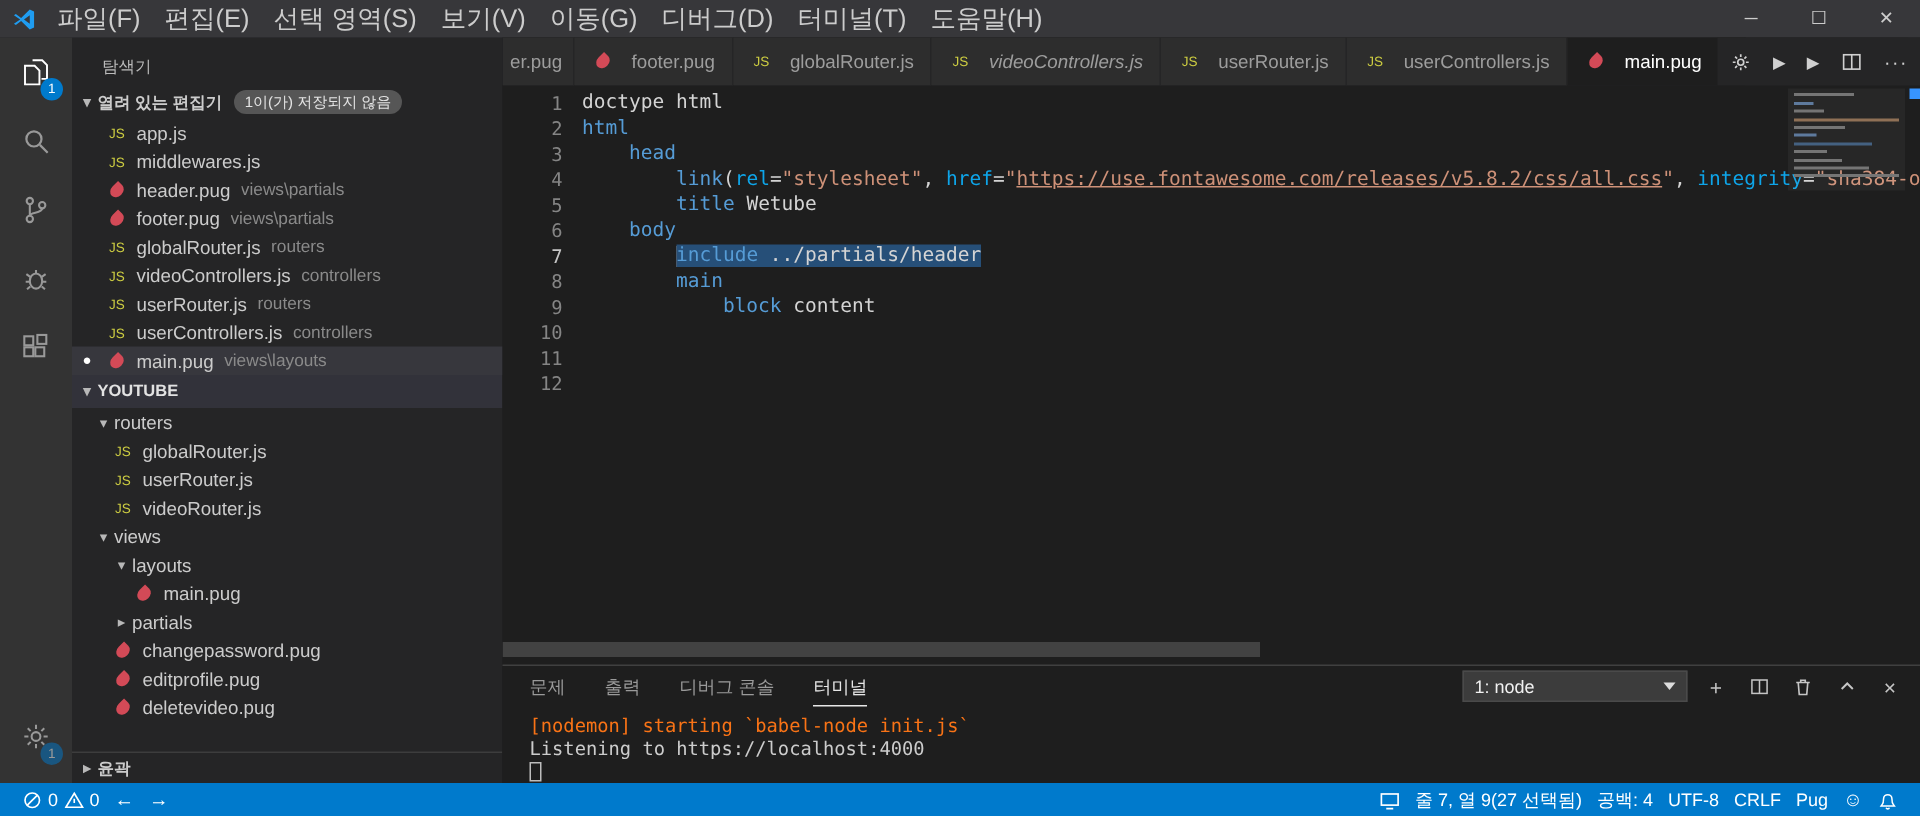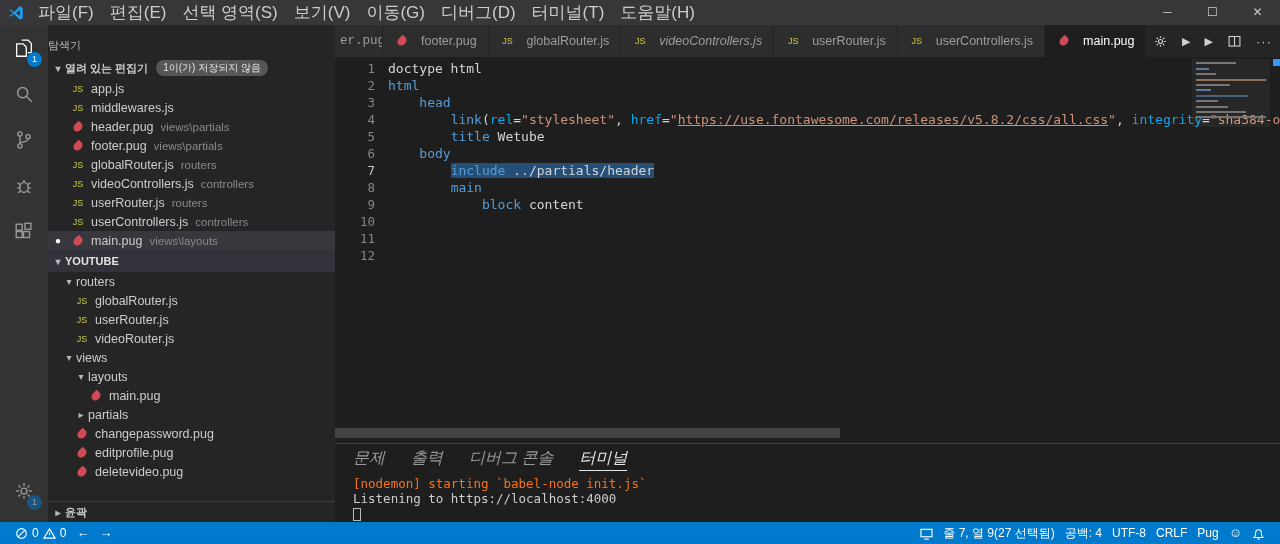--- a/index.html
+++ b/index.html
@@ -20,21 +20,21 @@
 
   
   .activitybar{width:48px;background:#333333;flex:none;display:flex;flex-direction:column;align-items:center;}
   .ab-item{width:48px;height:46px;display:flex;align-items:center;justify-content:center;position:relative;opacity:.5;}
   .ab-item.active{opacity:1;}
   .ab-bottom{margin-top:auto;margin-bottom:8px;}
   .badge{position:absolute;bottom:4px;right:6px;min-width:15px;height:15px;border-radius:8px;background:#007acc;color:#fff;font-size:9px;line-height:15px;text-align:center;padding:0 2px;opacity:1;}
 
   
   .sidebar{width:287px;background:#252526;flex:none;display:flex;flex-direction:column;overflow:hidden;font-size:12.5px;}
-  .sb-title{height:32px;line-height:40px;font-size:11px;color:#bbbbbb;flex:none;}
+  .sb-title{height:32px;line-height:40px;padding-left:20px;font-size:11px;color:#bbbbbb;flex:none;}
   .sec-header{height:22px;display:flex;align-items:center;font-size:11px;font-weight:bold;color:#cccccc;padding-left:3px;flex:none;}
   .chev{width:14px;flex:none;text-align:center;font-size:10px;color:#b8b8b8;}
   .sec-badge{margin-left:8px;background:#565656;color:#e4e4e4;font-weight:normal;font-size:10px;border-radius:8px;padding:1px 7px;white-space:nowrap;}
   .oe-list{flex:none;}
   .oe-row{height:19px;display:flex;align-items:center;padding-left:22px;position:relative;white-space:nowrap;overflow:hidden;}
   .oe-row.sel{background:#37373d;}
   .mod-dot{position:absolute;left:7px;top:0;font-size:10px;color:#ffffff;line-height:19px;}
   .fi{width:16px;flex:none;display:flex;justify-content:center;align-items:center;margin-right:5px;}
   .fi-js{color:#cbcb41;font-size:9px;font-weight:normal;font-family:"Liberation Sans",sans-serif;}
   .fi-pug{width:8px;height:10px;background:#d34a57;border-radius:0 50% 50% 50%;transform:rotate(45deg);}
@@ -46,21 +46,21 @@
   .p-f1{padding-left:14px;}  .p-f2{padding-left:26px;}
   .p-i2{padding-left:26px;}  .p-i3{padding-left:40px;}
   .outline-header{height:21px;border-top:1px solid #3d3d3d;display:flex;align-items:center;font-size:11px;font-weight:bold;color:#cccccc;padding-left:3px;flex:none;}
 
   
   .editor-col{flex:1;min-width:0;display:flex;flex-direction:column;background:#1e1e1e;}
   .tabbar{height:32px;background:#252526;display:flex;position:relative;flex:none;overflow:hidden;}
   .tab{display:flex;align-items:center;gap:6px;padding:0 11px;background:#2d2d2d;color:#9d9d9d;font-size:12.5px;border-right:1px solid #252526;white-space:nowrap;}
   .tab.active{background:#1e1e1e;color:#ffffff;}
   .tab.preview .tab-label{font-style:italic;}
-  .tab-first{width:48px;overflow:hidden;padding:0 5px;font-family:Liberation Mono, monospace;}
+  .tab-first{width:48px;overflow:hidden;padding:0 5px;}
   .tab-dot{font-size:10px;margin-left:5px;color:#ffffff;}
   .tab-actions{position:absolute;right:8px;top:0;height:32px;display:flex;align-items:center;gap:14px;color:#d0d0d0;background:#252526;padding-left:8px;}
   .play-glyph{font-size:11px;color:#d0d0d0;}
   .more-glyph{font-size:13px;letter-spacing:1px;color:#d0d0d0;}
 
   .editor{position:relative;flex:1;overflow:hidden;font-family:"DejaVu Sans Mono","Liberation Mono",monospace;font-size:13px;}
   .lines{padding-top:3px;}
   .code-line{display:flex;height:17px;line-height:17px;}
   .ln{width:40px;flex:none;text-align:right;color:#858585;font-size:12.5px;}
   .ln.cur{color:#c6c6c6;}
@@ -76,21 +76,21 @@
   .minimap i:nth-child(4){width:20px;} .minimap i:nth-child(5){width:70px;background:#8a6a4f;}
   .minimap i:nth-child(6){width:34px;} .minimap i:nth-child(7){width:15px;background:#577599;}
   .minimap i:nth-child(8){width:52px;background:#3c5a7c;} .minimap i:nth-child(9){width:22px;}
   .minimap i:nth-child(10){width:32px;} .minimap i:nth-child(11){width:50px;}
   .ov-marker{position:absolute;top:2px;right:0;width:7px;height:7px;background:#3794ff;}
   .hscroll{position:absolute;left:0;bottom:5px;width:505px;height:10px;background:rgba(121,121,121,0.4);}
 
   
   .panel{height:79px;flex:none;border-top:1px solid #404040;display:flex;flex-direction:column;background:#1e1e1e;}
   .panel-header{height:27px;flex:none;display:flex;align-items:center;padding:0 10px 0 18px;}
-  .ptab{margin-right:26px;font-size:16px;color:#9a9a9a;height:26px;line-height:26px;font-style:italic;}
+  .ptab{margin-right:26px;font-size:12px;color:#9a9a9a;height:26px;line-height:26px;}
   .ptab.active{color:#e7e7e7;border-bottom:1px solid #e7e7e7;}
   .pan-right{margin-left:auto;display:flex;align-items:center;gap:9px;}
   .term-select{width:150px;height:21px;background:#3c3c3c;border:1px solid #4a4a4a;color:#f0f0f0;font-size:12px;display:flex;align-items:center;justify-content:space-between;padding:0 7px;}
   .dd-arrow{width:0;height:0;border-left:4px solid transparent;border-right:4px solid transparent;border-top:5px solid #dddddd;}
   .picon{width:20px;display:flex;justify-content:center;align-items:center;color:#c5c5c5;font-size:14px;}
   .panel-body{padding:5px 0 0 18px;font-family:"DejaVu Sans Mono","Liberation Mono",monospace;font-size:12.5px;line-height:15px;color:#cccccc;}
   .tl-notice{color:#f97316;}
   .term-cursor{width:8px;height:13px;border:1px solid #bdbdbd;margin-top:2px;}
 
   
@@ -445,20 +445,44 @@
       <div class="ov-marker"></div>
       <div class="hscroll"></div>
     </div>
 
     <div class="panel">
       <div class="panel-header">
         <span class="ptab">문제</span>
         <span class="ptab">출력</span>
         <span class="ptab">디버그 콘솔</span>
         <span class="ptab active">터미널</span>
+        <span class="pan-right">
+          <span class="term-select">
+            <span>1: node</span>
+            <span class="dd-arrow"></span>
+          </span>
+          <span class="picon">+</span>
+          <span class="picon">
+            <svg width="14" height="14" viewBox="0 0 18 18" fill="none" stroke="#c5c5c5" stroke-width="1.3">
+                <rect x="2.5" y="3" width="13" height="11.5"></rect>
+                <path d="M9 3v11.5"></path>
+              </svg>
+          </span>
+          <span class="picon">
+            <svg width="14" height="14" viewBox="0 0 14 14" fill="none" stroke="#c5c5c5" stroke-width="1.1">
+                <path d="M2.5 4h9M5.5 4V2.5h3V4M3.8 4l.7 8h5l.7-8"></path>
+              </svg>
+          </span>
+          <span class="picon">
+            <svg width="13" height="13" viewBox="0 0 14 14" fill="none" stroke="#c5c5c5" stroke-width="1.4">
+                <path d="M3 9l4-4 4 4"></path>
+              </svg>
+          </span>
+          <span class="picon">×</span>
+        </span>
       </div>
       <div class="panel-body">
         <div class="tl-notice">[nodemon] starting `babel-node init.js`</div>
         <div>Listening to https://localhost:4000</div>
         <div class="term-cursor"></div>
       </div>
     </div>
   </div>
 </div>
 

